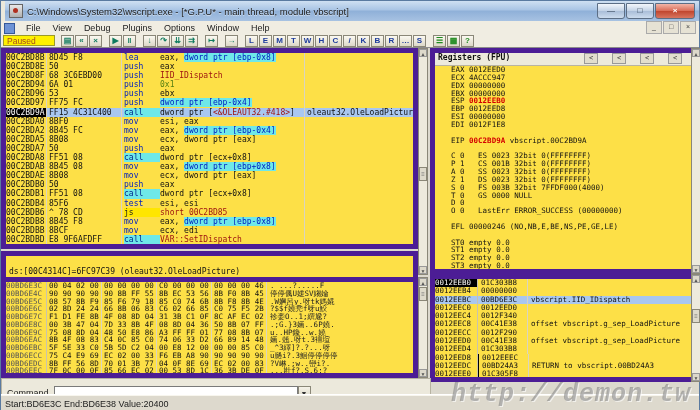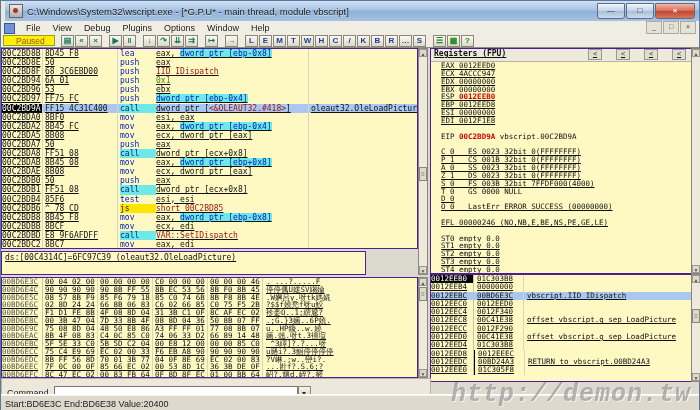--- a/index.html
+++ b/index.html
@@ -24,51 +24,51 @@
     border-bottom:1px solid #c8c4b4;display:flex;align-items:flex-end;font-size:9px;color:#222;}
   .mdi-icon{width:9px;height:9px;border:1px solid #35589a;background:#6e93d6;margin:0 5px 0 3px;}
   .menu-item{padding:0 6px;height:12px;line-height:12px;}
   .mdi-btns{margin-left:auto;display:flex;margin-right:3px;}
   .mdi-btn{width:14px;height:11px;border:1px solid #aaa;background:#e6e2d4;font-size:7px;line-height:10px;
     text-align:center;color:#444;margin-left:1px;}
   
   .toolbar{position:absolute;left:0;top:33px;right:0;height:13px;background:#F0EDE2;
     border-bottom:1px solid #b7b3a2;display:flex;align-items:center;}
   .paused{width:52px;height:11px;margin-left:2px;background:#FFF100;border:1px solid #9a9a2a;
-    font-size:8.5px;line-height:10px;color:#a34a20;padding-left:12px;box-sizing:border-box;}
+    font-size:8.5px;line-height:10px;color:#a34a20;padding-left:3px;box-sizing:border-box;}
   .tb-group{display:flex;margin-left:6px;}
   .tb-btn{width:13px;height:12px;margin-right:1px;border:1px solid #8a8778;
     background:linear-gradient(#fbf9f1,#dcd8c8);box-sizing:border-box;
     font-size:8px;line-height:10px;text-align:center;}
   .tb-btn.ico{color:#0e7a5e;font-weight:bold;}
   .tb-btn.ltr{color:#1c3b9c;font-weight:bold;font-size:8px;}
   .tb-btn.grn{color:#1e8a1e;font-weight:bold;}
   
   .main{position:absolute;left:0;top:46px;right:0;bottom:0;background:#DCD9CE;border-top:1px solid #8c8c8c;}
-  .pane{position:absolute;background:#fef9c3;border:1px solid #4c1d95;box-sizing:border-box;overflow:hidden;
-    font-family:"DejaVu Sans Mono",monospace;color:#111;text-decoration:underline;}
+  .pane{position:absolute;background:#fde047;border:5px solid #4c1d95;box-sizing:border-box;overflow:hidden;
+    font-family:"DejaVu Sans Mono",monospace;color:#111;}
   
   .disasm{left:0;top:0;width:417px;height:201px;}
   .drow{display:flex;height:9.1px;line-height:9.2px;font-size:8px;white-space:pre;}
   .c-addr{width:40px;border-right:1px solid #DAD4C0;flex:none;overflow:hidden;}
   .c-bytes{width:72px;border-right:1px solid #DAD4C0;flex:none;padding-left:2px;overflow:hidden;}
   .c-instr{flex:1;padding-left:2px;border-right:1px solid #DAD4C0;overflow:hidden;}
   .c-cmt{width:106px;flex:none;padding-left:2px;overflow:hidden;}
   .c-mn{display:inline-block;width:36px;}
   .mn{color:#0020C0;}
   .mnc{background:#6FE8E8;color:#00268c;}
   .mnj{background:#FFE600;color:#222;}
   .mem{background:#6FE8E8;color:#0020C0;}
   .red{color:#9C1010;}
   .grn{color:#567F12;}
   .rv{color:#D40000;font-weight:bold;}
   .drow.sel .c-bytes,.drow.sel .c-instr,.drow.sel .c-cmt{background:#A9C7F0;}
   .c-addr.cur{background:#000;color:#fff;}
   
-  .infopane{left:0;top:203px;width:365px;height:24px;font-size:8px;padding:1px 3px;}
+  .infopane{left:0;top:203px;width:417px;height:24px;font-size:8px;padding:11px 3px;}
   
   .dump{left:0;top:229px;width:417px;height:101px;}
   .hrow{display:flex;height:7.75px;line-height:7.8px;font-size:7.5px;white-space:pre;}
   .h-addr{width:40px;flex:none;color:#555;border-right:1px solid #c9c3ae;overflow:hidden;}
   .h-grp{width:52px;flex:none;padding-left:2px;border-right:1px solid #DAD4C0;overflow:hidden;}
   .h-ascii{flex:1;padding-left:3px;overflow:hidden;color:#222;}
   
   .sb{position:absolute;width:10px;background:#EDEADD;border:1px solid #8a8778;box-sizing:border-box;}
   .sb-arrow{position:absolute;left:0;width:8px;height:8px;font-size:5px;line-height:8px;text-align:center;
     color:#555;background:#DDD9CB;border:1px solid #999;box-sizing:border-box;}
@@ -76,21 +76,21 @@
     box-sizing:border-box;font-size:6px;line-height:12px;text-align:center;color:#777;}
   .sb-disasm{left:417px;top:0;height:227px;}
   .sb-dump{left:417px;top:229px;height:101px;}
   
   .regs{left:429px;top:0;width:271px;height:226px;}
   .regs-hdr{height:12px;background:#EDEADC;border-bottom:1px solid #b9b4a2;display:flex;align-items:flex-start;
     font-size:8px;font-weight:bold;}
   .regs-hdr-title{padding-left:3px;flex:1;}
   .rcol-btn{width:12px;height:9px;border:1px solid #999;background:#e2dece;font-size:7px;line-height:8px;
     text-align:center;font-weight:normal;color:#333;margin-right:14px;}
-  .rline{height:7.85px;line-height:7.9px;font-size:7.5px;white-space:pre;padding-left:10px;overflow:hidden;}
+  .rline{height:7.85px;line-height:7.9px;font-size:7.5px;white-space:pre;padding-left:16px;overflow:hidden;}
   
   .stack{left:429px;top:226px;width:271px;height:108px;}
   .srow{display:flex;height:8.3px;line-height:8.4px;font-size:7.5px;white-space:pre;}
   .s-addr{width:42px;flex:none;border-right:1px solid #c9c3ae;overflow:hidden;}
   .s-val{width:46px;flex:none;padding-left:3px;border-right:1px solid #DAD4C0;overflow:hidden;}
   .s-val.br{border-left:1px solid #000;}
   .s-desc{flex:1;padding-left:3px;overflow:hidden;}
   .srow.ssel{background:#A9C7F0;}
   .s-addr.cur{background:#000;color:#fff;}
   .sb-regs{left:690px;top:0;height:226px;}

